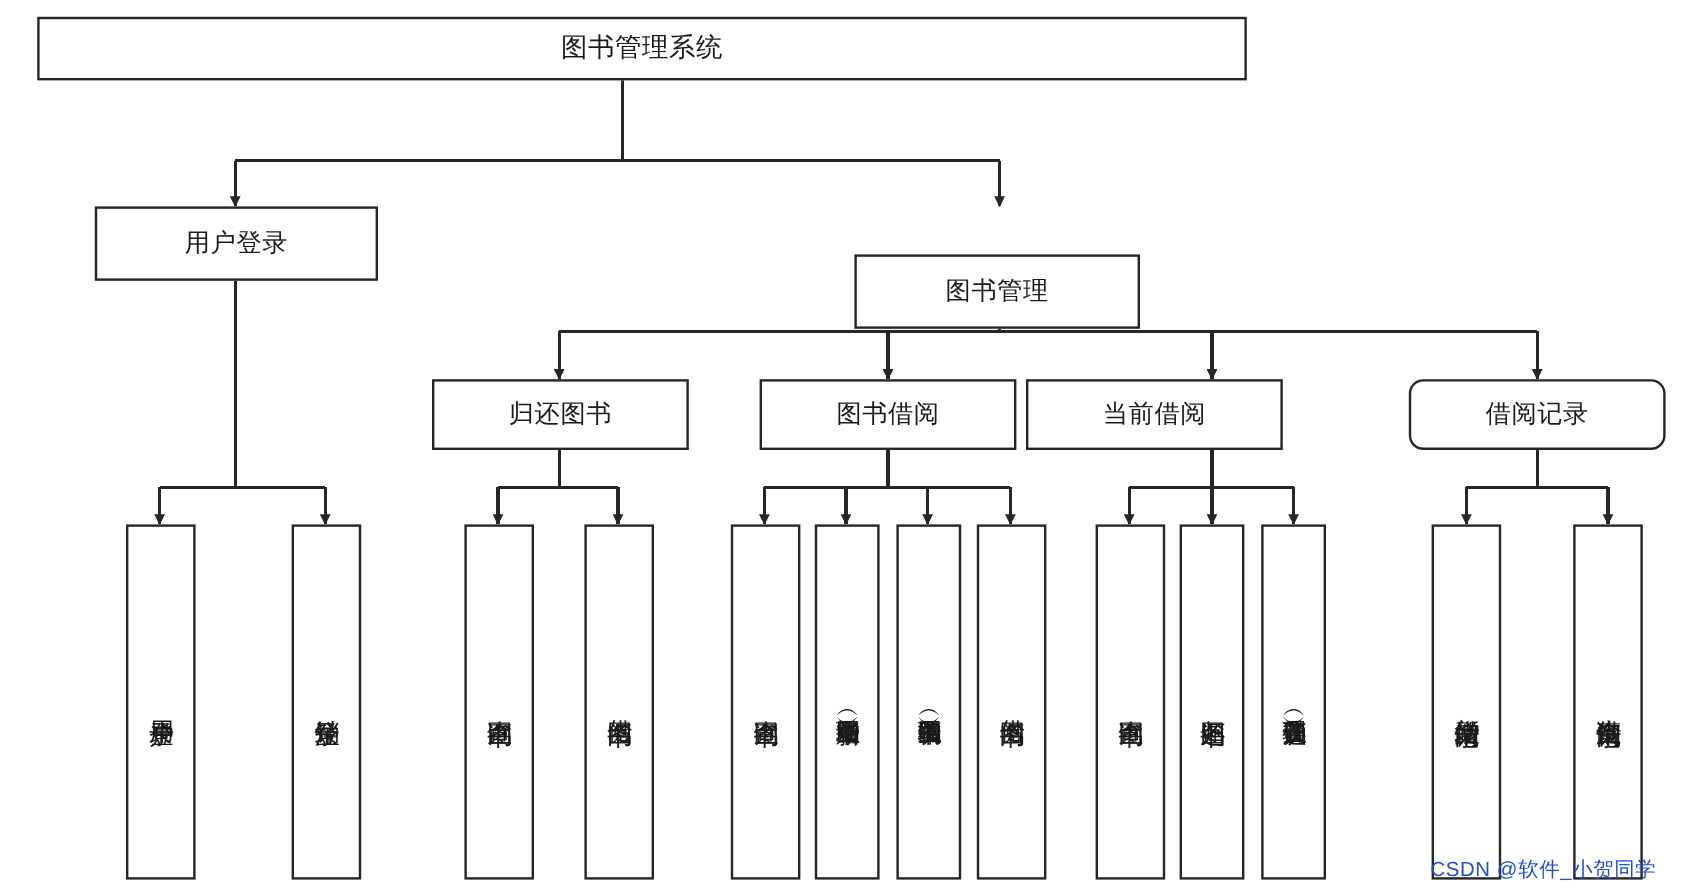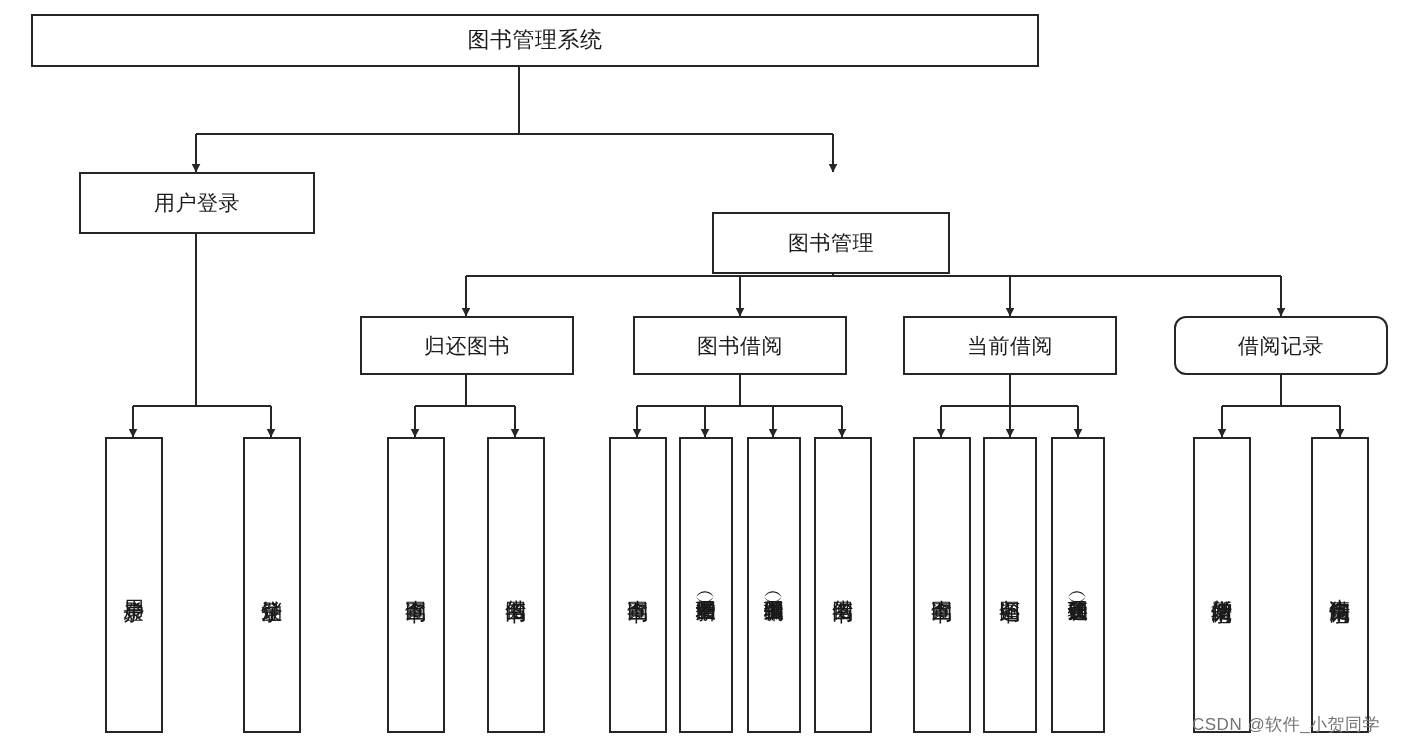--- a/index.html
+++ b/index.html
@@ -59,21 +59,21 @@
     color: #1a1a1a;
   }
   .node.v.tight .vtext {
     font-size: 20px;
     line-height: 1.22;
     letter-spacing: 0px;
   }
   .watermark {
     position: absolute;
     font-size: 17px;
-    color: #737373;
+    color: #1d4ed8;
     white-space: nowrap;
     letter-spacing: 0.5px;
   }
 </style>
 </head>
 <body>
 
 <div id="canvas">
 
   <svg id="edges" viewBox="0 0 1405 747" xmlns="http://www.w3.org/2000/svg">
@@ -131,21 +131,21 @@
   <div class="node h root" style="left:31px; top:14px; width:1008px; height:53px;">图书管理系统</div>
 
   <div class="node h" style="left:79px; top:172px; width:236px; height:62px;">用户登录</div>
 
   <div class="node h" style="left:712px; top:172px; width:238px; height:62px;margin-top:40px;">图书管理</div>
 
   <div class="node h" style="left:360px; top:316px; width:214px; height:59px;">归还图书</div>
 
   <div class="node h" style="left:633px; top:316px; width:214px; height:59px;">图书借阅</div>
 
-  <div class="node h" style="left:903px; top:316px; width:214px; height:59px;">当前借阅</div>
+  <div class="node h" style="left:855px; top:316px; width:214px; height:59px;">当前借阅</div>
 
   <div class="node h" style="left:1174px; top:316px; width:214px; height:59px;border-radius:12px;">借阅记录</div>
 
   <div class="node v" style="left:105px; top:437px; width:58px; height:296px;">
     <span class="vtext">用户登录</span>
   </div>
 
   <div class="node v" style="left:243px; top:437px; width:58px; height:296px;">
     <span class="vtext">注销登录</span>
   </div>

